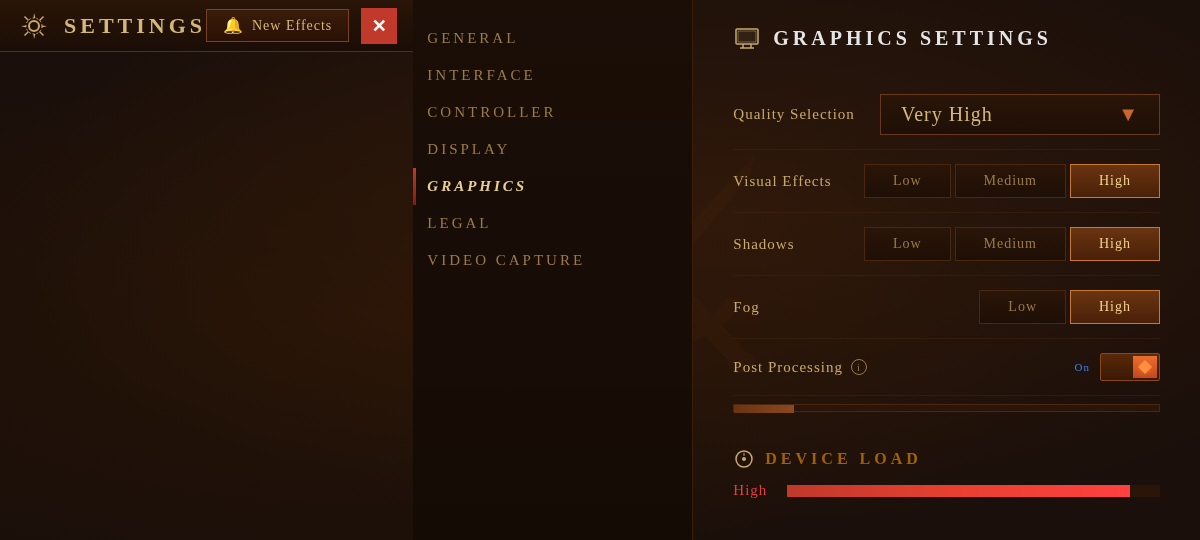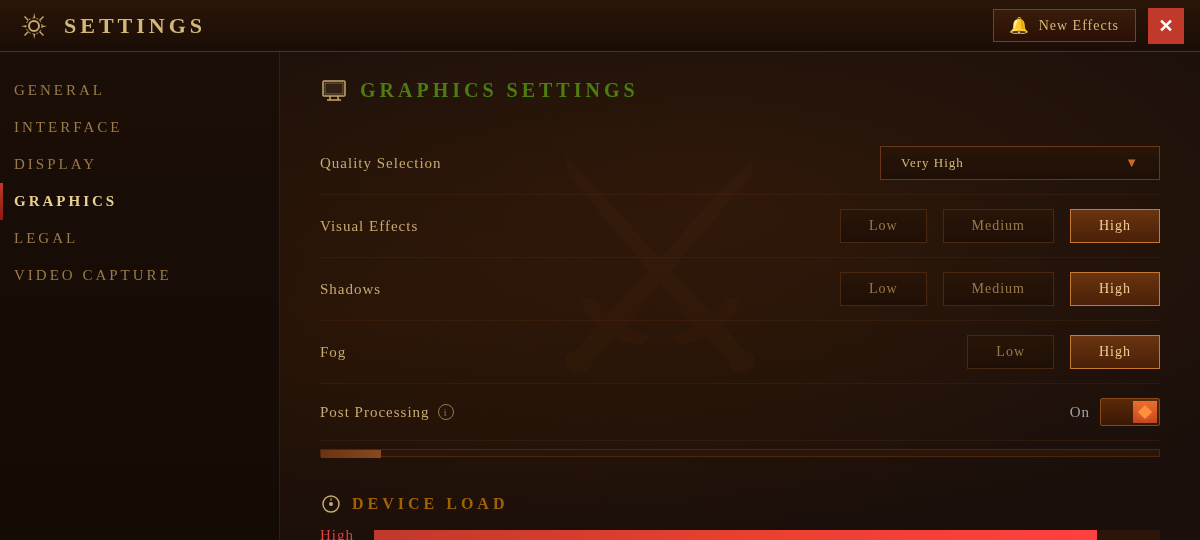--- a/index.html
+++ b/index.html
@@ -40,21 +40,21 @@
       display: flex;
       align-items: center;
       justify-content: center;
       color: #8b4513;
     }
 
     .layout {
       position: relative;
       z-index: 1;
       display: flex;
-      flex-direction: column;
+      flex-direction: row;
       height: 100%;
     }
 
     
     .top-bar {
       display: flex;
       align-items: center;
       justify-content: space-between;
       padding: 8px 16px;
       background: linear-gradient(180deg, #2a1508 0%, #1a0d06 100%);
@@ -146,20 +146,21 @@
       letter-spacing: 3px;
       text-transform: uppercase;
       color: #9a7a4a;
       cursor: pointer;
       position: relative;
     }
 
     .sidebar-item.active {
       color: #e8d090;
       font-weight: bold;
+      font-style: italic;
     }
 
     .sidebar-item.active::before {
       content: '';
       position: absolute;
       left: 0;
       top: 0;
       bottom: 0;
       width: 3px;
       background: linear-gradient(180deg, #c0392b 0%, #8b1a10 100%);
@@ -182,21 +183,21 @@
     .section-icon {
       width: 28px;
       height: 28px;
       color: #c8a96e;
     }
 
     .section-title {
       font-size: 20px;
       letter-spacing: 4px;
       text-transform: uppercase;
-      color: #4d7c0f;
+      color: #e5e5e5;
       font-weight: bold;
     }
 
     
     .setting-row {
       display: flex;
       align-items: center;
       justify-content: space-between;
       padding: 14px 0;
       border-bottom: 1px solid rgba(90, 48, 16, 0.3);
@@ -216,40 +217,40 @@
       display: flex;
       align-items: center;
       gap: 4px;
     }
 
     
     .dropdown-select {
       background: linear-gradient(180deg, #2a1508 0%, #1e0f06 100%);
       border: 1px solid #6a3818;
       color: #d4b87a;
-      font-size: 13px;
+      font-size: 20px;
       letter-spacing: 1px;
       padding: 8px 20px;
       cursor: pointer;
       font-family: inherit;
       min-width: 280px;
       display: flex;
       align-items: center;
       justify-content: space-between;
     }
 
     .dropdown-arrow {
       color: #c8692b;
       margin-left: 16px;
     }
 
     
     .btn-group {
       display: flex;
-      gap: 16px;
+      gap: 4px;
     }
 
     .btn-option {
       padding: 8px 28px;
       font-size: 14px;
       letter-spacing: 1px;
       cursor: pointer;
       font-family: inherit;
       border: 1px solid #4a2810;
       background: linear-gradient(180deg, #2a1508 0%, #1e0f06 100%);
@@ -263,22 +264,22 @@
     }
 
     
     .toggle-wrap {
       display: flex;
       align-items: center;
       gap: 10px;
     }
 
     .toggle-label-text {
-      font-size: 15px;
-      color: #a3a3a3;
+      font-size: 11px;
+      color: #3b82f6;
       letter-spacing: 1px;
     }
 
     .toggle {
       position: relative;
       width: 60px;
       height: 28px;
       background: linear-gradient(180deg, #5a2a08 0%, #3a1805 100%);
       border: 1px solid #8a4818;
       border-radius: 2px;
@@ -433,20 +434,23 @@
   <div class="main-content">
 
     <nav class="sidebar">
       <div class="sidebar-item">
         <span>GENERAL</span>
       </div>
       <div class="sidebar-item">
         <span>INTERFACE</span>
       </div>
       <div class="sidebar-item">
+        <span>CONTROLLER</span>
+      </div>
+      <div class="sidebar-item">
         <span>DISPLAY</span>
       </div>
       <div class="sidebar-item active">
         <span>GRAPHICS</span>
       </div>
       <div class="sidebar-item">
         <span>LEGAL</span>
       </div>
       <div class="sidebar-item">
         <span>VIDEO CAPTURE</span>

